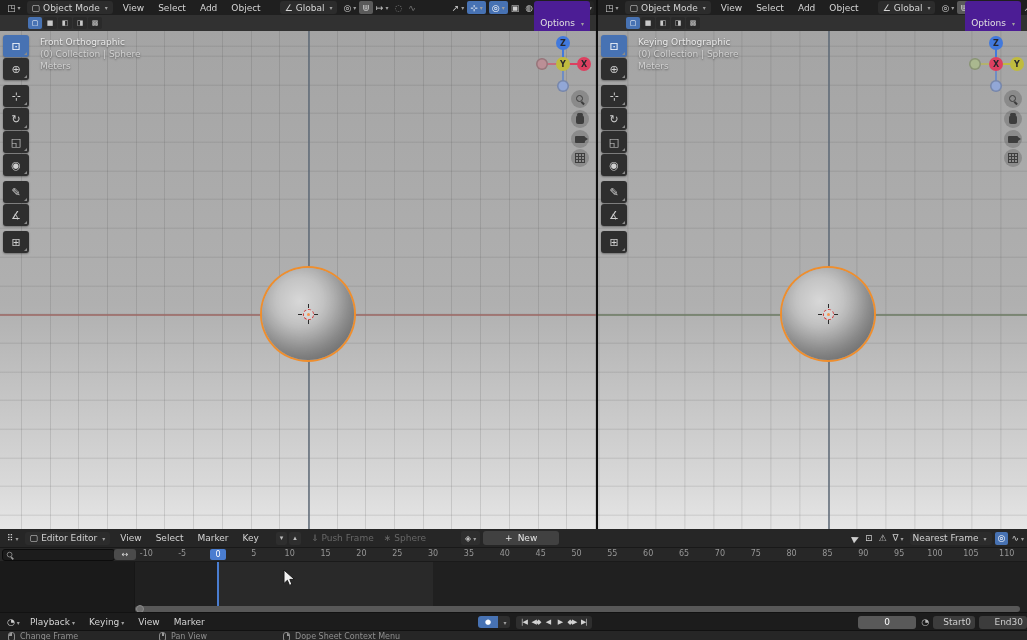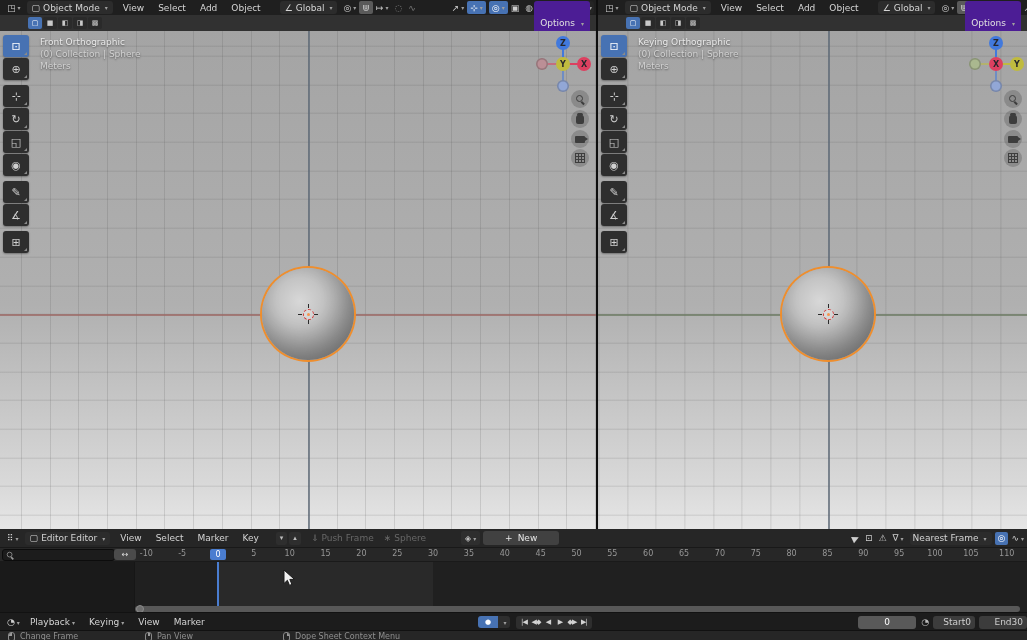--- a/index.html
+++ b/index.html
@@ -573,21 +573,21 @@
     <span>End</span>
     <span>30</span>
   </span>
 </div>
 
 <div class="statusbar">
     <span class="status-item" style="left: 8px;">
       <span class="mouse-ico mb-left"></span>
       <span>Change Frame</span>
     </span>
-    <span class="status-item" style="left: 145px;">
+    <span class="status-item" style="left: 159px;">
       <span class="mouse-ico mb-middle"></span>
       <span>Pan View</span>
     </span>
     <span class="status-item" style="left: 283px;">
       <span class="mouse-ico mb-right"></span>
       <span>Dope Sheet Context Menu</span>
     </span>
   </div>
 
 </body></html>

